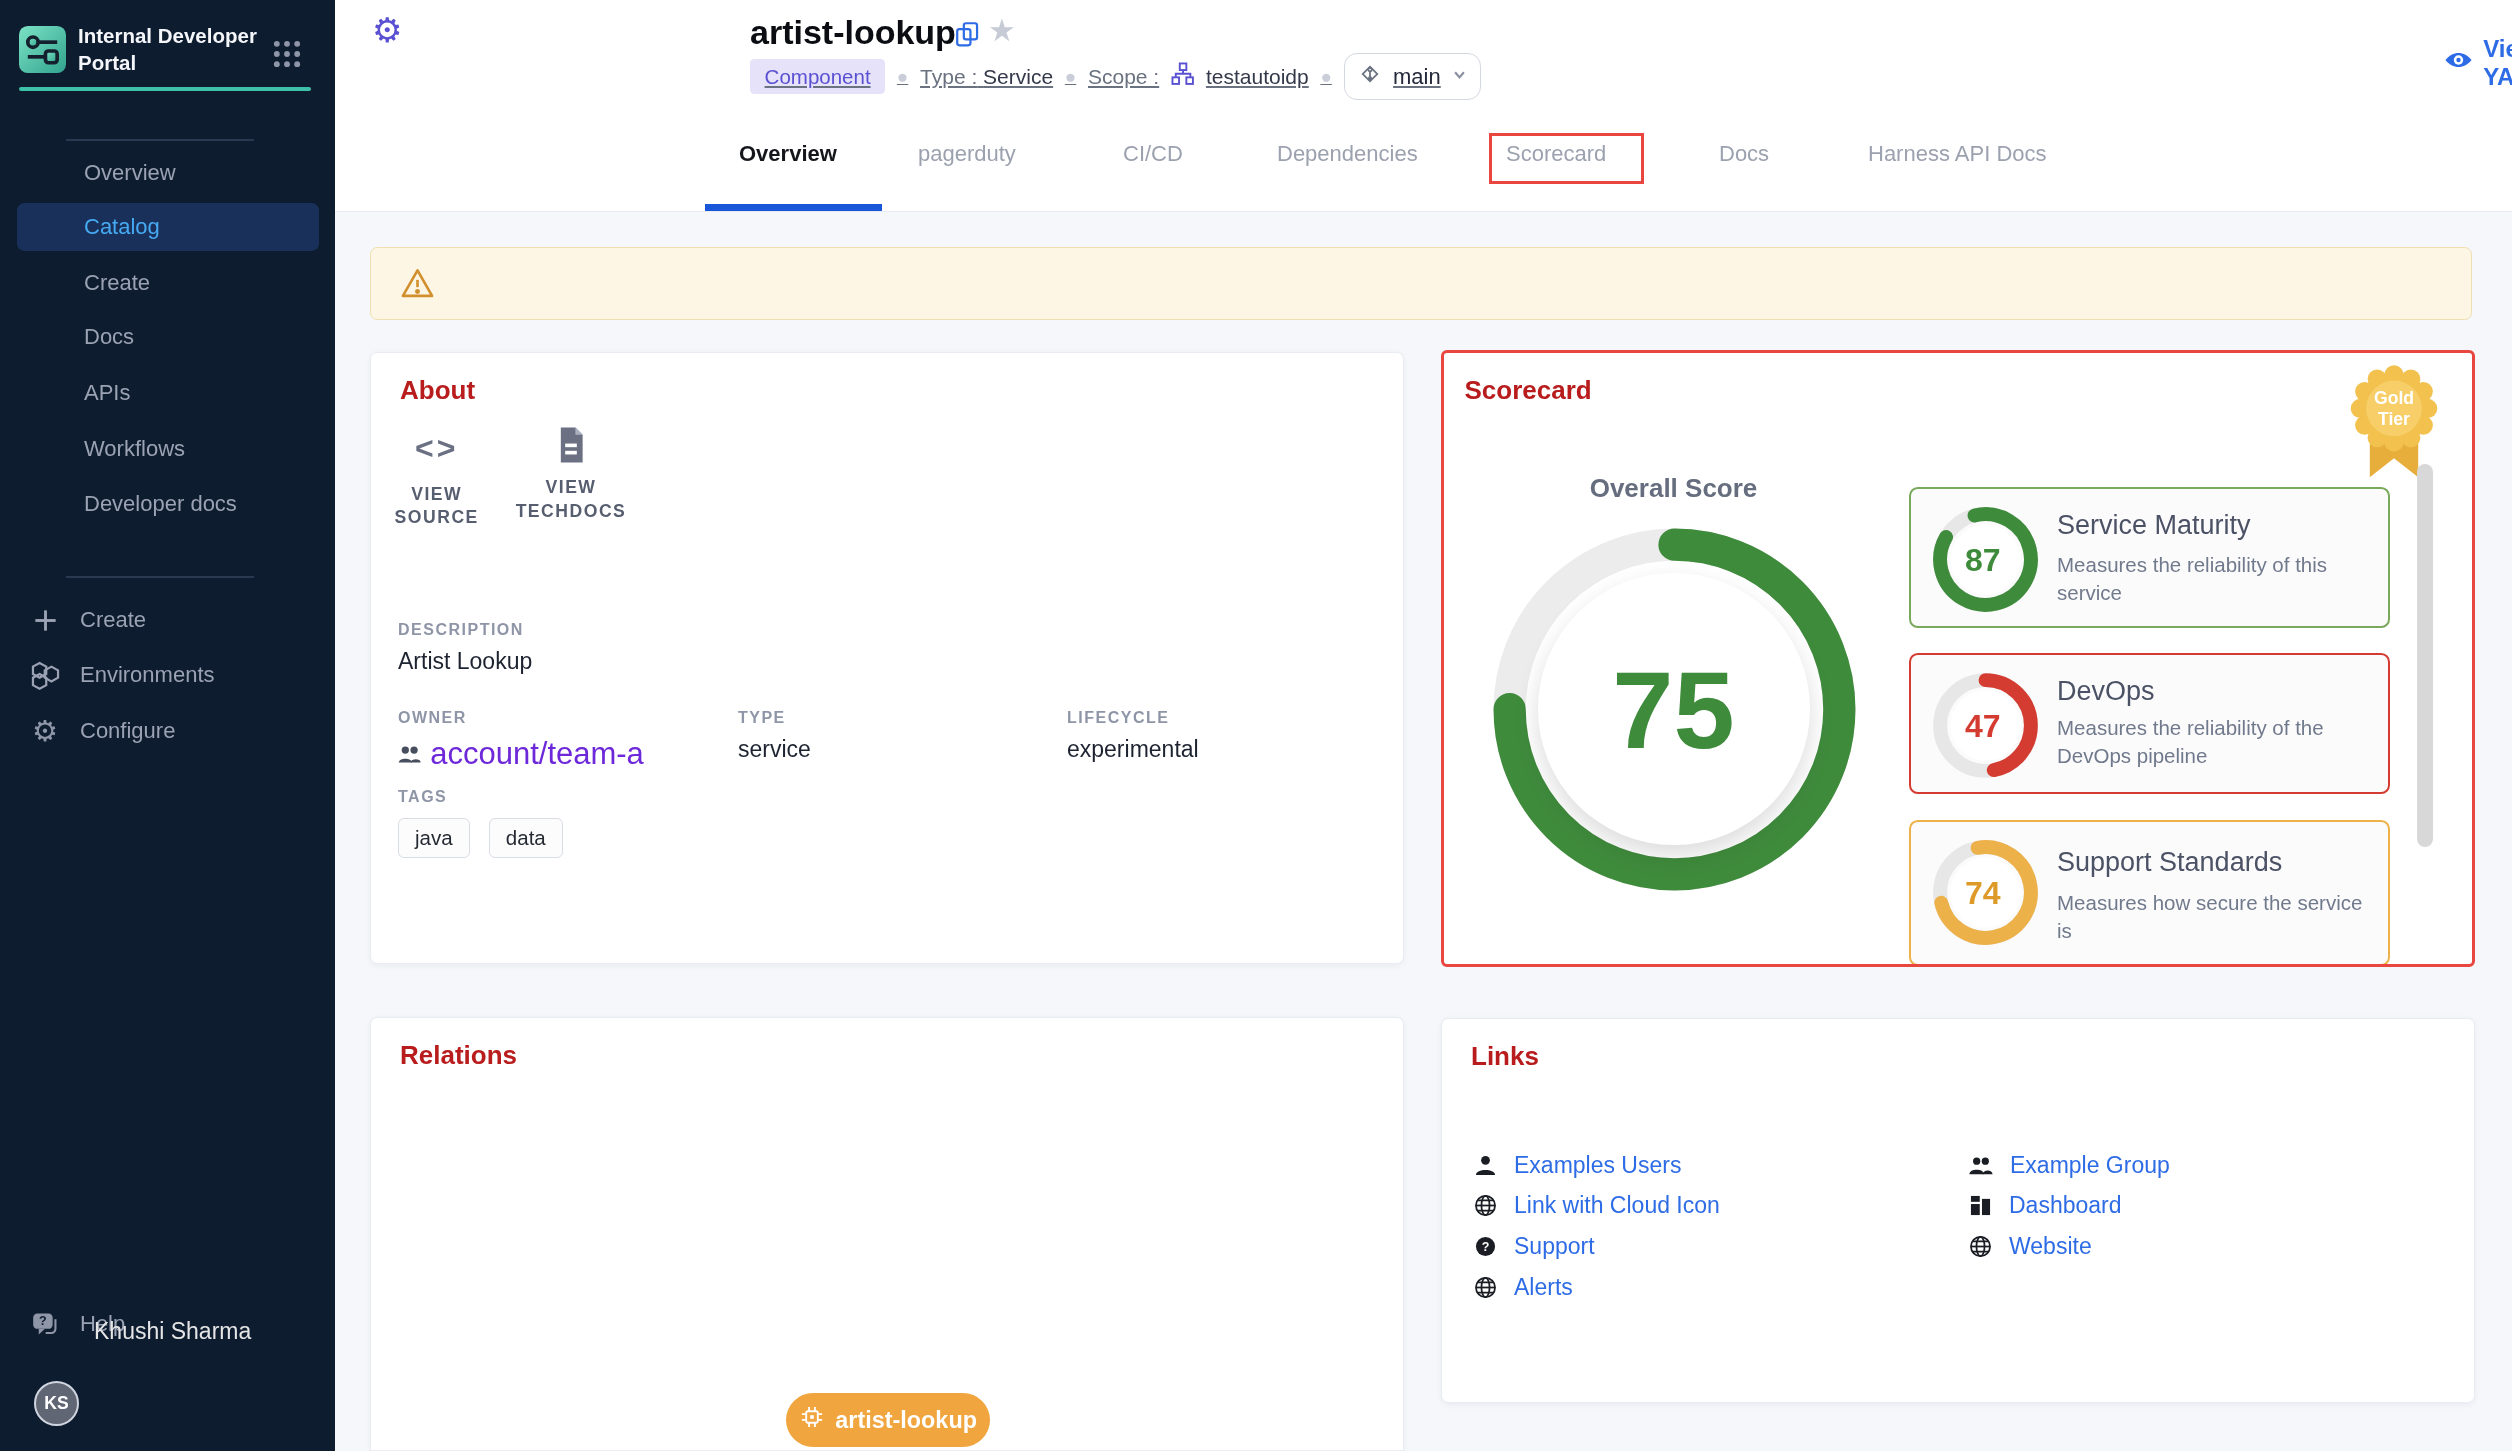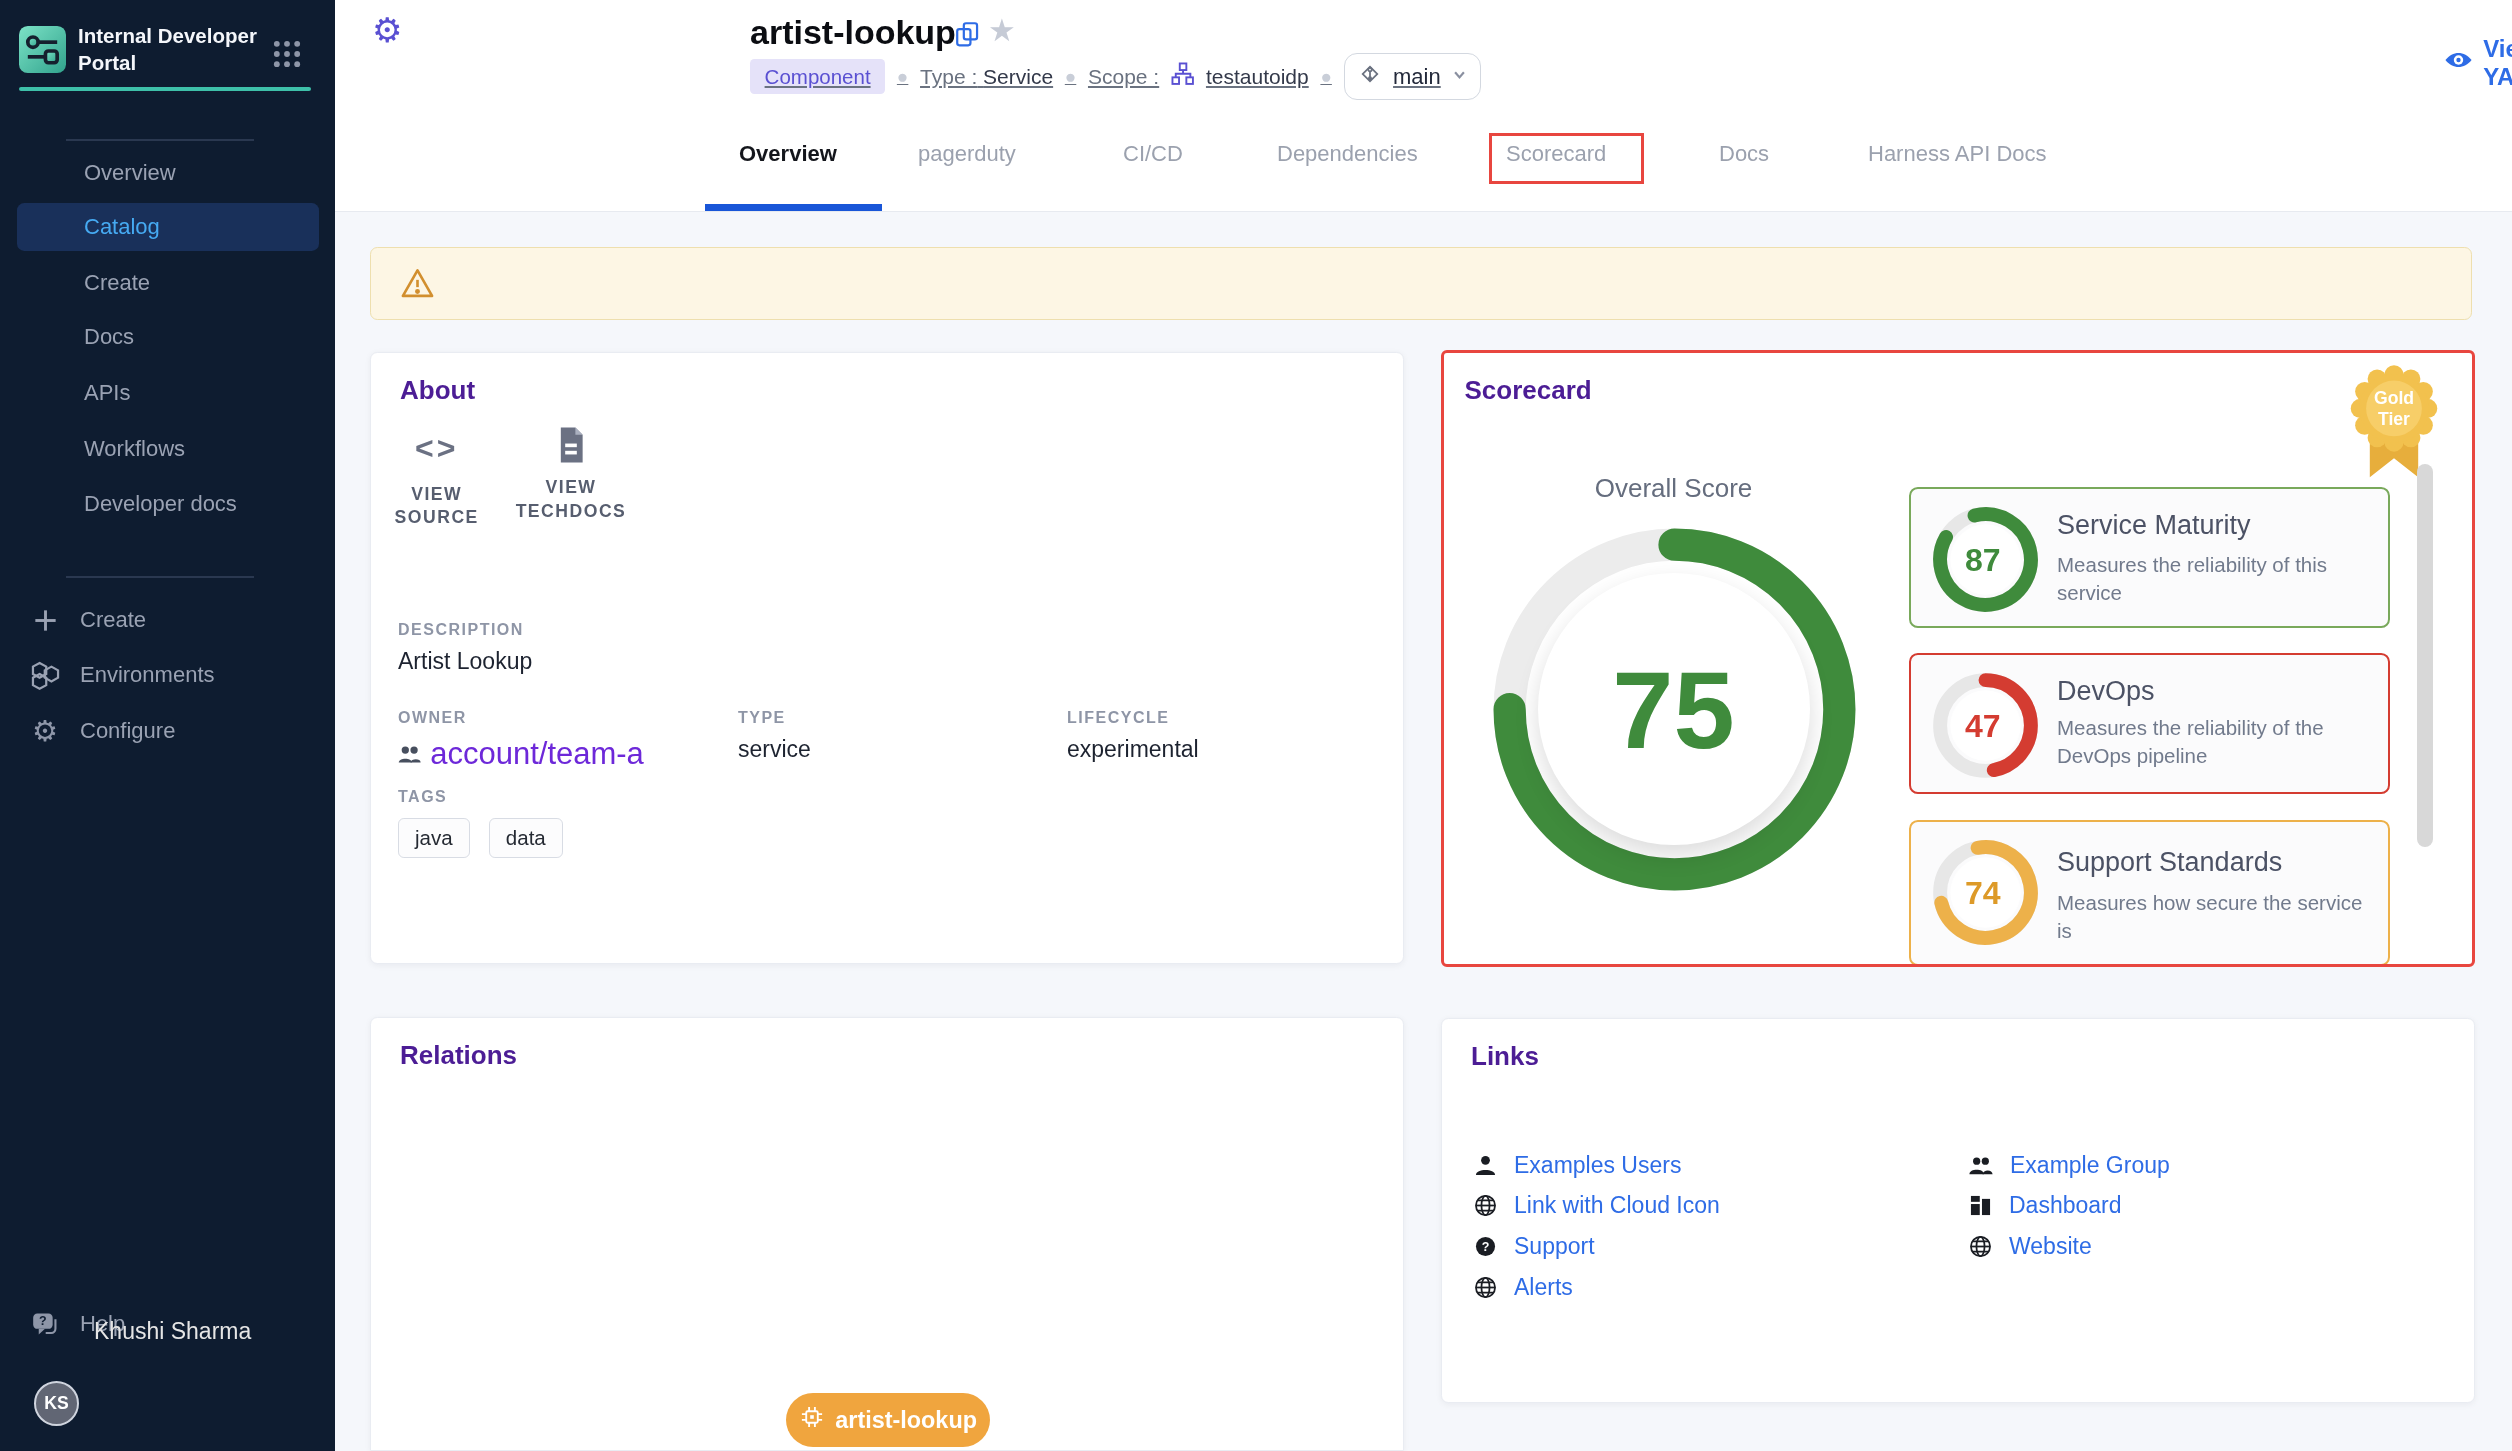--- a/index.html
+++ b/index.html
@@ -29,32 +29,32 @@
   .yaml-link { position:absolute; left:2109px; top:35px; display:flex; align-items:center; gap:10.3px; color:#2e6ce6; font-size:24px; font-weight:bold; cursor:pointer; }
 
   
   .tab { position:absolute; top:141px; font-size:22px; color:#9ba1ae; cursor:pointer; white-space:nowrap; }
   .tab.active { color:#14161c; font-weight:bold; }
   .tab-underline { position:absolute; left:370px; top:204px; width:177px; height:7.3px; background:#1956d8; }
   .tab-redbox { position:absolute; left:1154px; top:133px; width:155px; height:51px; border:3.7px solid #e8463f; }
 
   
   .card { position:absolute; background:#fff; border:1.5px solid #e9ecf2; border-radius:7.3px; box-shadow:0 1.5px 5.9px rgba(16,24,40,.05); }
-  .card-h { position:absolute; left:29px; top:22px; font-size:26px; font-weight:bold; color:#4c1d95; }
+  .card-h { position:absolute; left:29px; top:22px; font-size:26px; font-weight:bold; color:#b91c1c; }
   .banner { position:absolute; left:370px; top:247px; width:2102px; height:73px; background:#fdf6e4; border:1.5px solid #eedfae; border-radius:7.3px; }
   .meta-label { font-size:16px; font-weight:bold; letter-spacing:1.5px; color:#8e95a6; }
   .meta-value { font-size:23px; color:#1d2330; margin-top:8.8px; }
   .tag-chip { display:inline-block; border:1.5px solid #d8dce4; border-radius:5.9px; padding:7.3px 16px; font-size:20.5px; color:#252a33; margin-right:16px; background:#fcfcfd; }
   .icon-action { position:absolute; width:146px; text-align:center; color:#6b7183; cursor:pointer; }
   .icon-action .lbl { font-size:17.6px; font-weight:bold; letter-spacing:1.5px; color:#575e6f; line-height:23.4px; margin-top:16px; }
   .owner-link { display:flex; align-items:flex-start; gap:8.8px; color:#6d28d9; font-size:31px; margin-top:8.8px; cursor:pointer; }
 
   
   #scorepanel { position:absolute; left:1441px; top:350px; width:1034px; height:617px; background:#fff; border:3.7px solid #e8463f; border-radius:5.9px; overflow:hidden; }
-  .overall-label { position:absolute; left:83px; top:120px; width:293px; text-align:center; font-size:26px; font-weight:normal; color:#656d7e; }
+  .overall-label { position:absolute; left:83px; top:120px; width:293px; text-align:center; font-size:26px; font-weight:bold; color:#656d7e; }
   .gauge-inner { position:absolute; border-radius:50%; background:#fff; box-shadow:0 10.3px 25px rgba(0,0,0,.14); }
   .big-num { position:absolute; left:83px; top:293px; width:293px; text-align:center; font-size:110px; font-weight:bold; color:#3f8b3c; }
   .score-card { position:absolute; left:465px; width:481px; border-radius:8.8px; background:#fbfbfc; }
   .score-card.c-green { border:2.2px solid #79a95b; }
   .score-card.c-red { border:2.2px solid #d43c31; }
   .score-card.c-orange { border:2.2px solid #edb14a; }
   .sc-title { position:absolute; left:146px; top:20.5px; font-size:27px; color:#4c5265; }
   .sc-desc { position:absolute; left:146px; width:322px; font-size:20.5px; color:#717a8c; line-height:28px; }
   .sc-num { position:absolute; font-size:32px; font-weight:bold; }
   .c-green .sc-num { color:#3f8b3c; } .c-red .sc-num { color:#d43c31; } .c-orange .sc-num { color:#dd9a28; }

